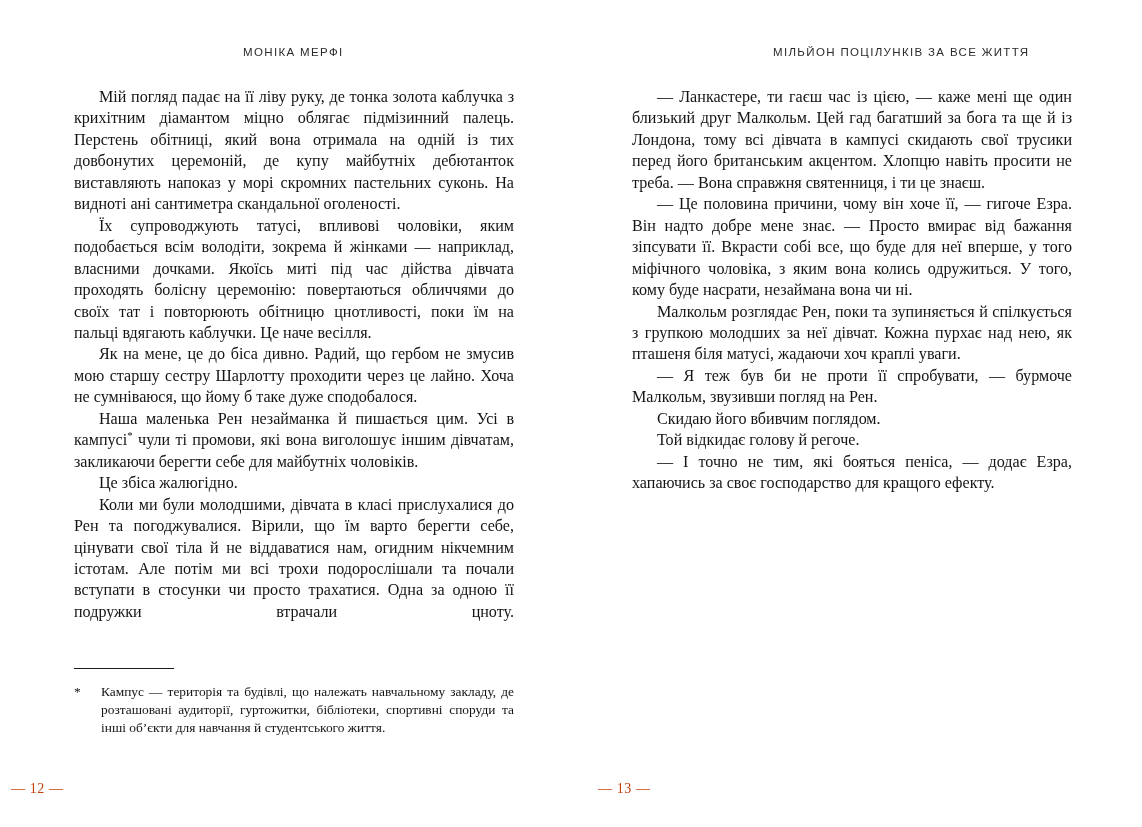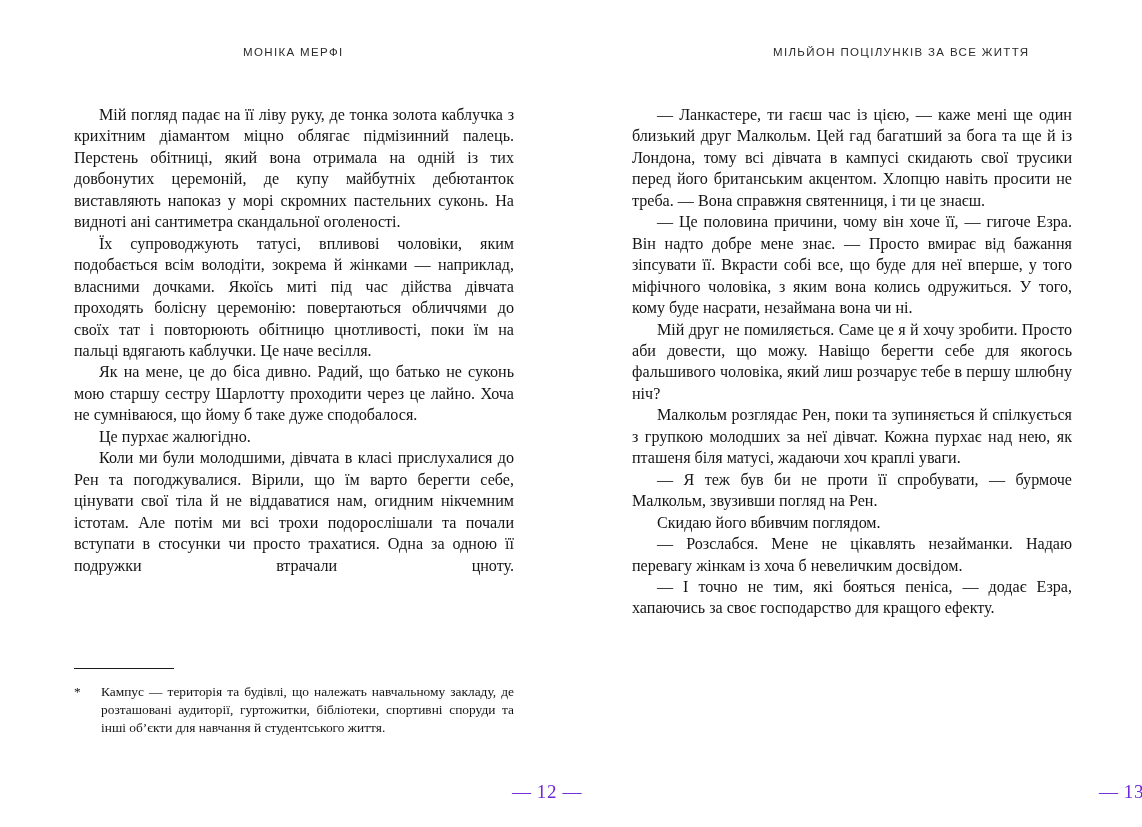--- a/index.html
+++ b/index.html
@@ -42,21 +42,21 @@
     white-space: nowrap;
     text-transform: uppercase;
     font-weight: 400;
   }
   .page.left  .running-head { left: 243px; }
   .page.right .running-head { left: 170px; margin-left: 32px; }
 
   
   .textblock {
     position: absolute;
-    top: 104px;
+    top: 86px;
     font-size: 16.1px;
     line-height: 21.45px;
     text-align: justify;
     text-justify: inter-word;
     hyphens: manual;
     color: #141414;
   }
   .page.left  .textblock { left: 74px;  width: 440px; }
   .page.right .textblock { left: 632px - 571px; width: 440px; }
   .page.right .textblock { left: 61px; width: 440px; }
@@ -101,66 +101,66 @@
     left: 0;
     top: 0;
     font-size: 13.4px;
   }
 
   
   .folio {
     position: absolute;
     top: 781px;
     width: 571px;
-    text-align: right;
-    font-size: 19px;
+    text-align: left;
+    font-size: 14px;
     letter-spacing: 0.6px;
-    color: #6d28d9;
+    color: #c2410c;
   }
   .page.left  .folio { left: 11px; }
   .page.right .folio { left: 27px; }
 </style>
 </head>
 <body>
 
 <div class="spread">
 
   <div class="page left">
 
     <div class="running-head">МОНІКА МЕРФІ</div>
 
     <div class="textblock">
       <p>Мій погляд падає на її ліву руку, де тонка золота каблучка з крихітним діамантом міцно облягає підмізинний палець. Перстень обітниці, який вона отримала на одній із тих довбонутих церемоній, де купу майбутніх дебютанток виставляють напоказ у морі скромних пастельних суконь. На видноті ані сантиметра скандальної оголеності.</p>
       <p>Їх супроводжують татусі, впливові чоловіки, яким подобається всім володіти, зокрема й жінками — наприклад, власними дочками. Якоїсь миті під час дійства дівчата проходять болісну церемонію: повертаються обличчями до своїх тат і повторюють обітницю цнотливості, поки їм на пальці вдягають каблучки. Це наче весілля.</p>
-      <p>Як на мене, це до біса дивно. Радий, що батько не суконь мою старшу сестру Шарлотту проходити через це лайно. Хоча не сумніваюся, що йому б таке дуже сподобалося.</p>
-      <p>Це пурхає жалюгідно.</p>
+      <p>Як на мене, це до біса дивно. Радий, що гербом не змусив мою старшу сестру Шарлотту проходити через це лайно. Хоча не сумніваюся, що йому б таке дуже сподобалося.</p>
+      <p><span>Наша маленька Рен незайманка й пишається цим. Усі в кампусі</span><sup class="fn-marker">*</sup><span> чули ті промови, які вона виголошує іншим дівчатам, закликаючи берегти себе для майбутніх чоловіків.</span></p>
+      <p>Це збіса жалюгідно.</p>
       <p class="last-line-full">Коли ми були молодшими, дівчата в класі прислухалися до Рен та погоджувалися. Вірили, що їм варто берегти себе, цінувати свої тіла й не віддаватися нам, огидним нікчемним істотам. Але потім ми всі трохи подорослішали та почали вступати в стосунки чи просто трахатися. Одна за одною її подружки втрачали цноту.</p>
     </div>
 
     <div class="footnote">
       <div class="rule"></div>
       <div class="footnote-body">
         <span class="star">*</span><span>Кампус — територія та будівлі, що належать навчальному закладу, де розташовані аудиторії, гуртожитки, бібліотеки, спортивні споруди та інші об’єкти для навчання й студентського життя.</span>
       </div>
     </div>
 
     <div class="folio">— 12 —</div>
   </div>
 
   <div class="page right">
 
     <div class="running-head">МІЛЬЙОН ПОЦІЛУНКІВ ЗА ВСЕ ЖИТТЯ</div>
 
     <div class="textblock">
       <p>— Ланкастере, ти гаєш час із цією, — каже мені ще один близький друг Малкольм. Цей гад багатший за бога та ще й із Лондона, тому всі дівчата в кампусі скидають свої трусики перед його британським акцентом. Хлопцю навіть просити не треба. — Вона справжня святенниця, і ти це знаєш.</p>
       <p>— Це половина причини, чому він хоче її, — гигоче Езра. Він надто добре мене знає. — Просто вмирає від бажання зіпсувати її. Вкрасти собі все, що буде для неї вперше, у того міфічного чоловіка, з яким вона колись одружиться. У того, кому буде насрати, незаймана вона чи ні.</p>
-      <p>Мій друг не помиляється. Саме це я й хочу зробити. Просто аби довести, що можу. Навіщо берегти себе для якогось фальшивого чоловіка, який лиш розчарує тебе в першу шлюбну ніч?</p>
       <p>Малкольм розглядає Рен, поки та зупиняється й спілкується з групкою молодших за неї дівчат. Кожна пурхає над нею, як пташеня біля матусі, жадаючи хоч краплі уваги.</p>
       <p>— Я теж був би не проти її спробувати, — бурмоче Малкольм, звузивши погляд на Рен.</p>
       <p>Скидаю його вбивчим поглядом.</p>
-      <p>— Розслабся. Мене не цікавлять незайманки. Надаю перевагу жінкам із хоча б невеличким досвідом.</p>
+      <p>Той відкидає голову й регоче.</p>
       <p>— І точно не тим, які бояться пеніса, — додає Езра, хапаючись за своє господарство для кращого ефекту.</p>
     </div>
 
     <div class="folio">— 13 —</div>
   </div>
 
 </div>
 
 </body></html>

